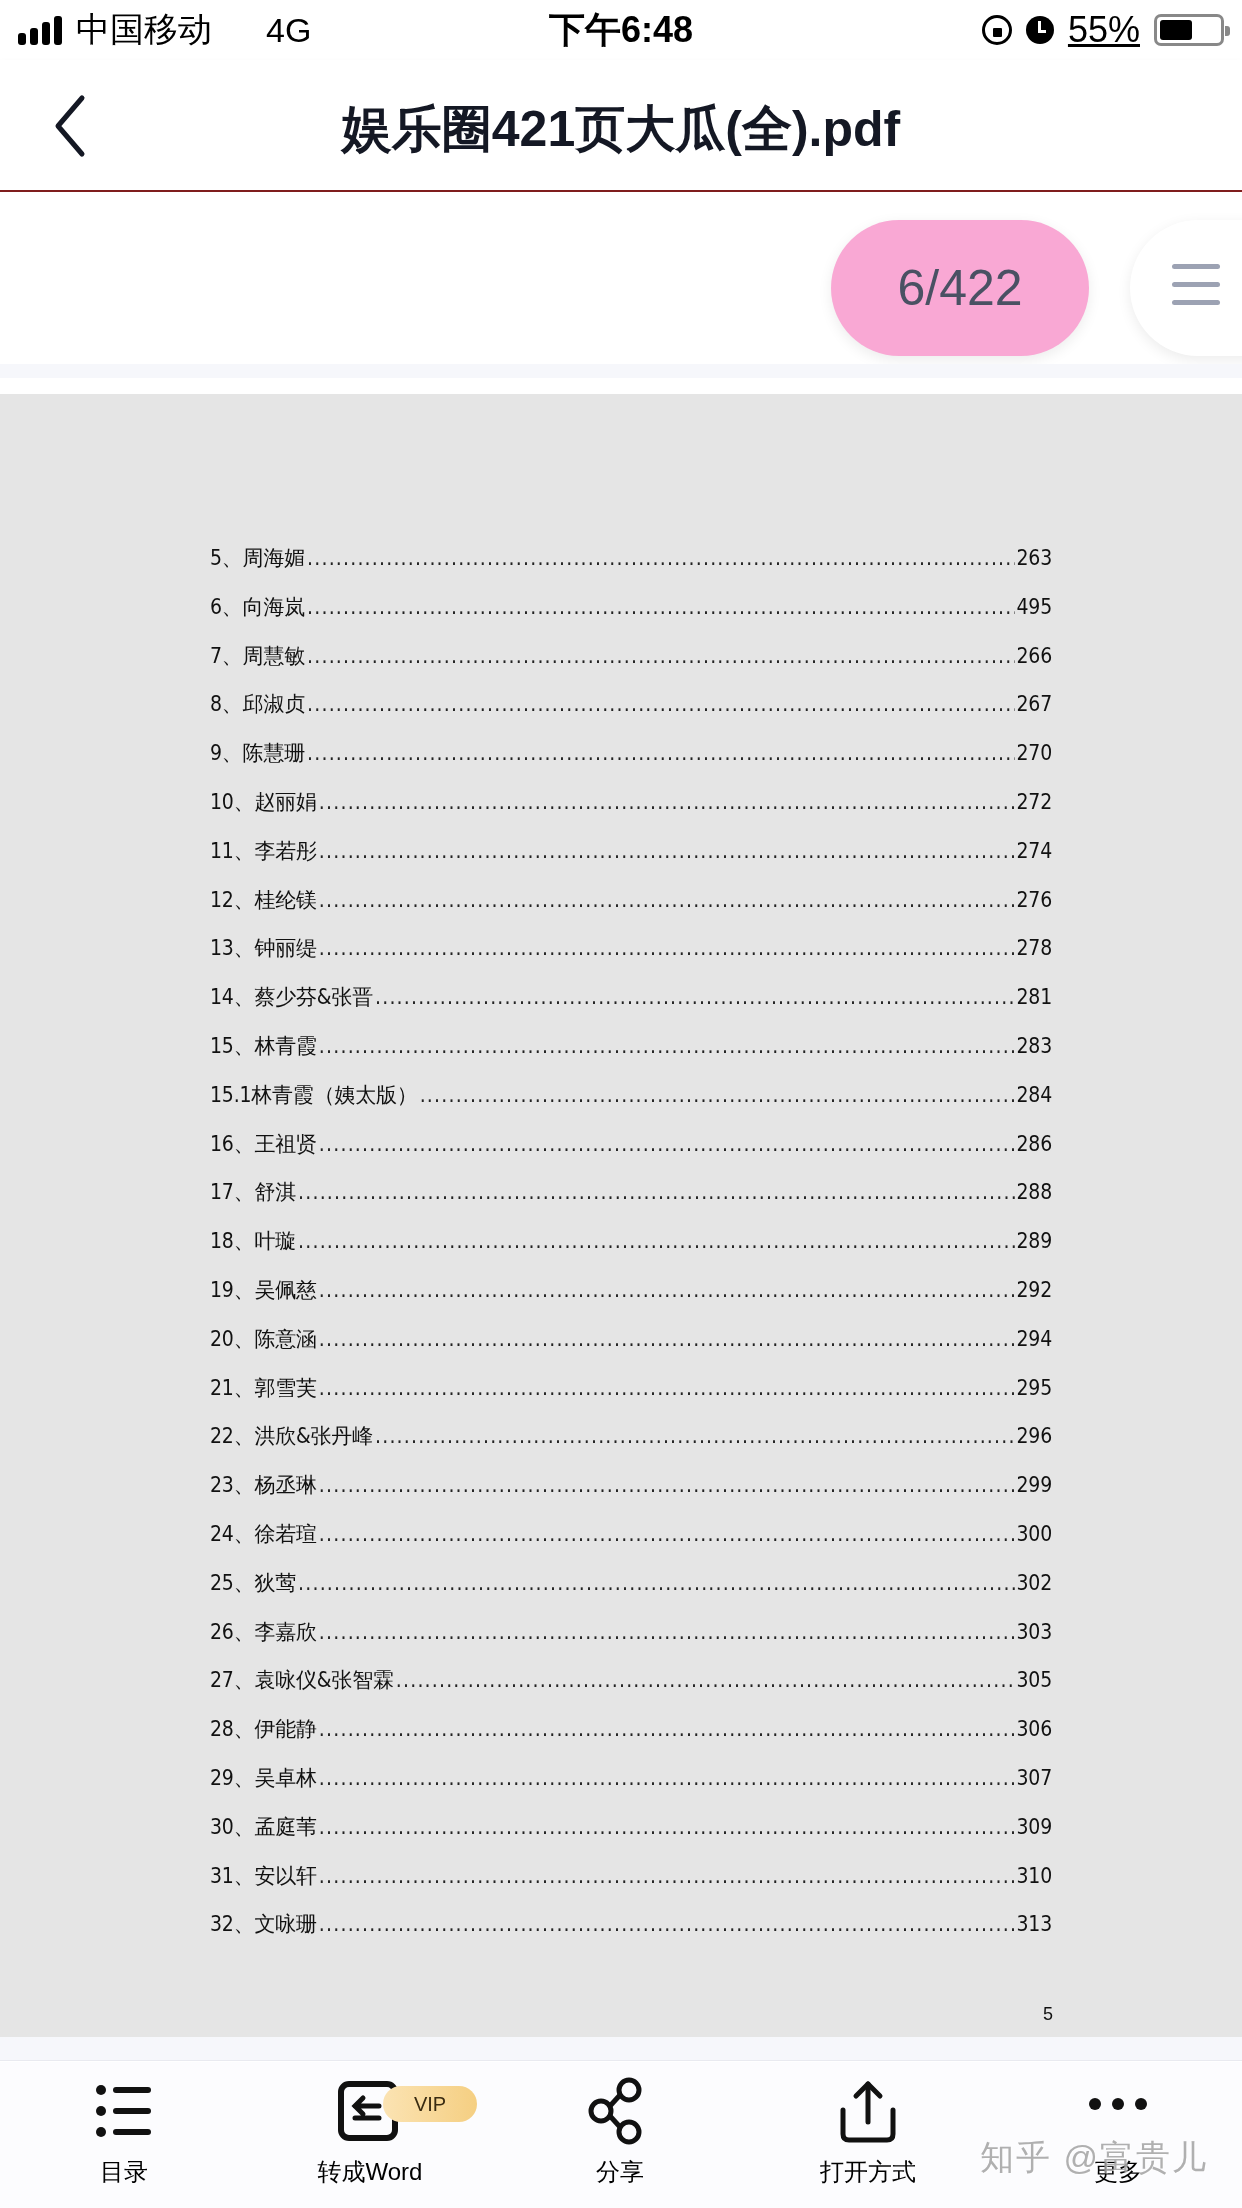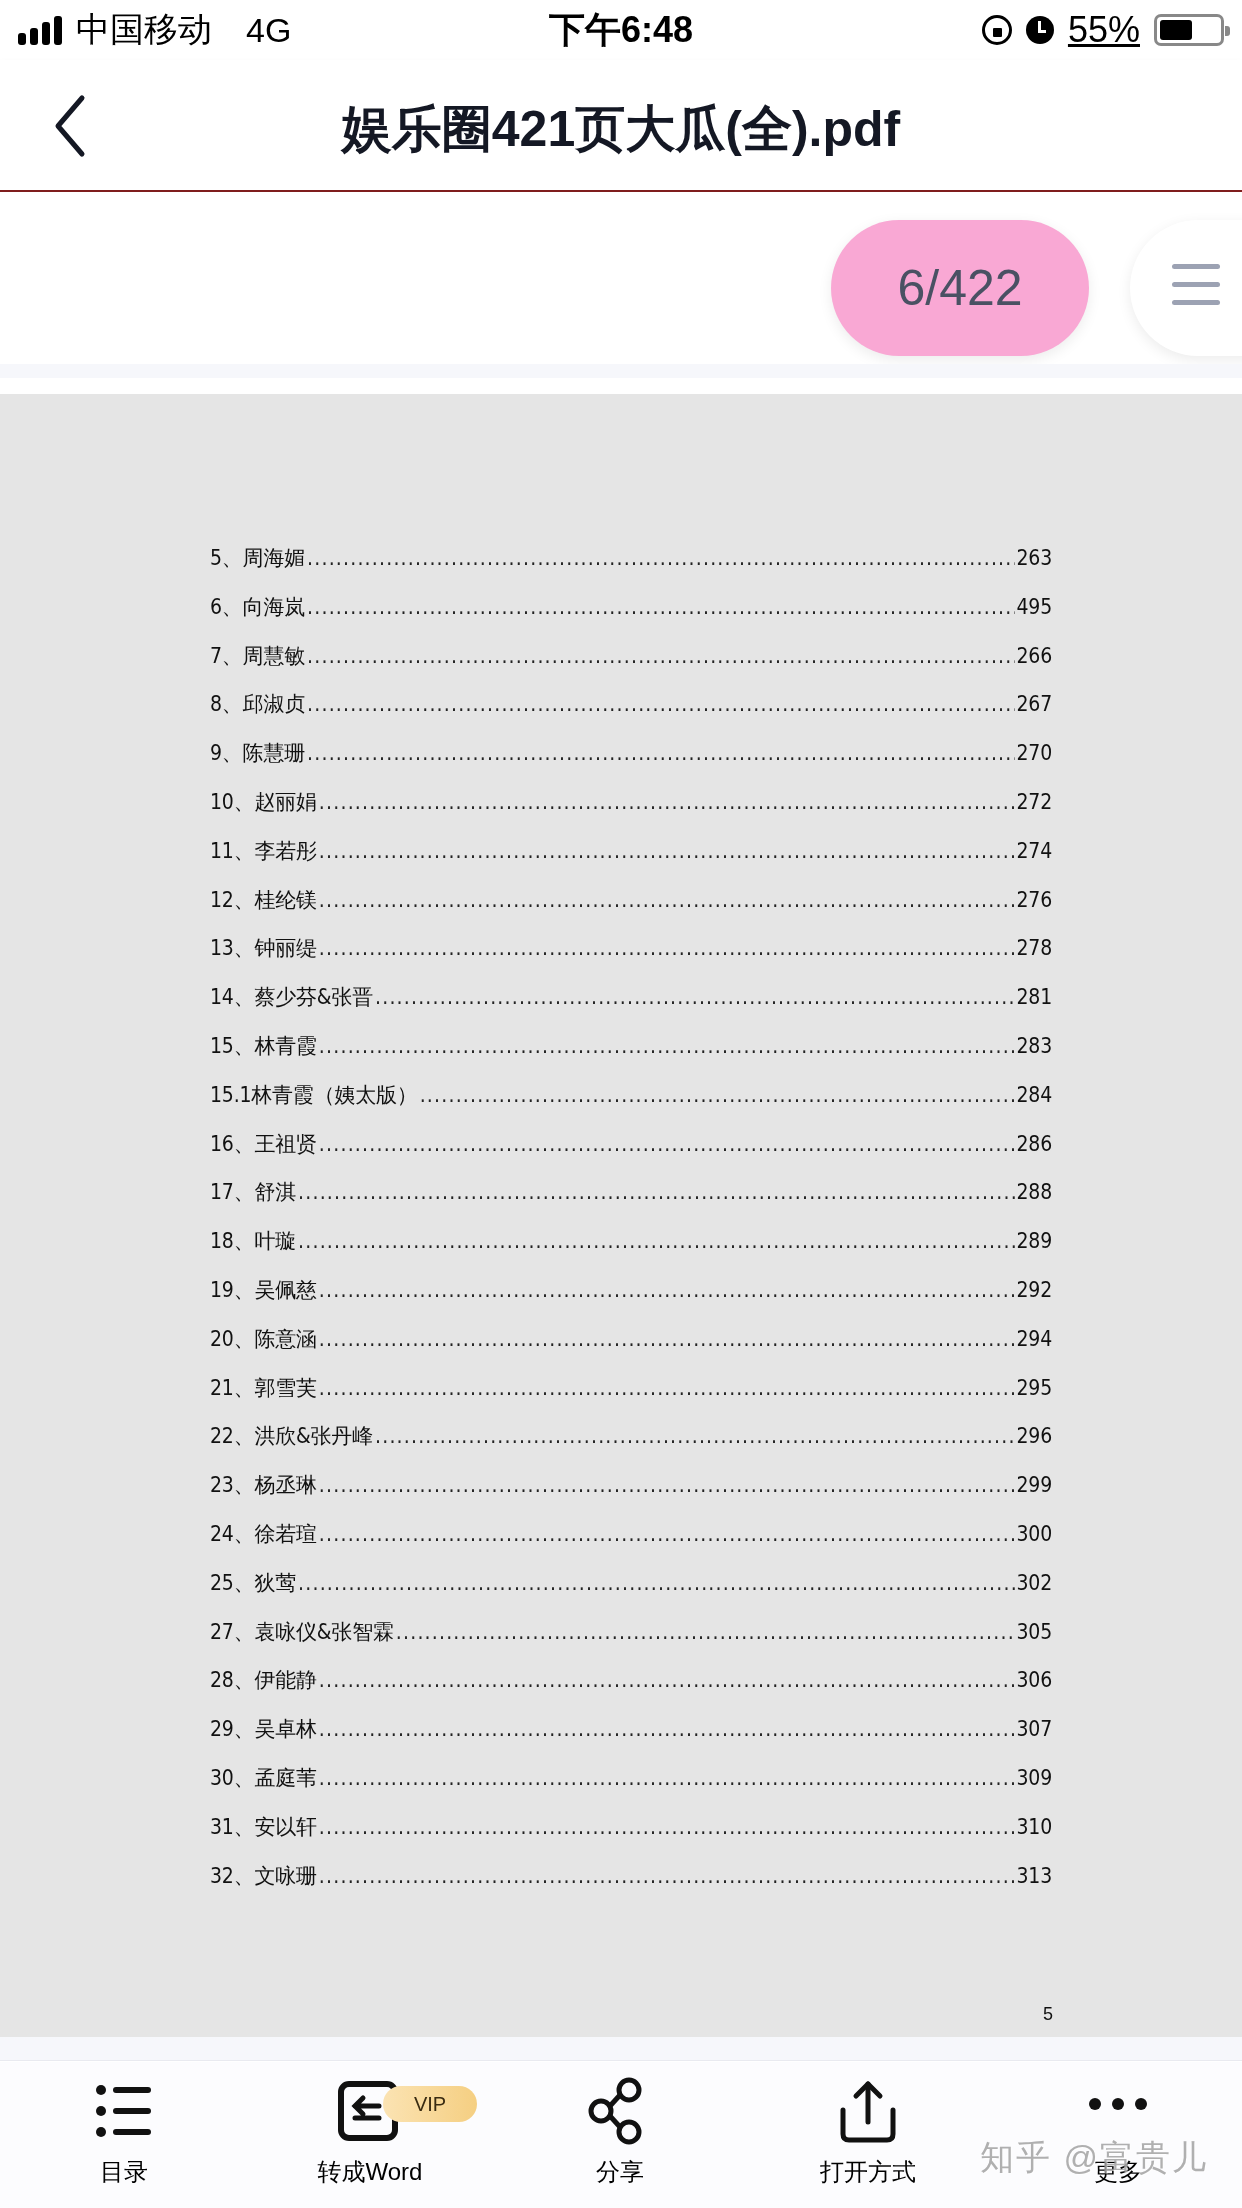--- a/index.html
+++ b/index.html
@@ -14,21 +14,21 @@
     
     .status-bar {
       position: absolute; left: 0; top: 0; width: 1242px; height: 60px;
       display: flex; align-items: center; justify-content: space-between;
       padding: 0 18px; font-size: 36px; color: #000;
     }
     .status-left { display: flex; align-items: center; gap: 10px; }
     .signal { display: flex; align-items: flex-end; gap: 4px; height: 30px; }
     .signal span { display: block; width: 8px; background: #000; border-radius: 3px; }
     .status-left .carrier { font-size: 34px; margin-left: 4px; }
-    .status-left .network { font-size: 34px; margin-left: 24px; }
+    .status-left .network { font-size: 34px; margin-left: 44px; }
     .status-center { position: absolute; left: 0; right: 0; text-align: center; font-size: 36px; font-weight: 600; pointer-events: none; }
     .status-right { display: flex; align-items: center; gap: 14px; }
     .lock-rot { width: 30px; height: 30px; border: 3px solid #000; border-radius: 50%; position: relative; }
     .lock-rot::after { content: ""; position: absolute; left: 8px; top: 10px; width: 9px; height: 9px; background: #000; border-radius: 1px; }
     .alarm { width: 28px; height: 28px; background: #000; border-radius: 50%; position: relative; }
     .alarm::before { content: ""; position: absolute; left: 12px; top: 5px; width: 3px; height: 11px; background: #fff; }
     .alarm::after { content: ""; position: absolute; left: 12px; top: 14px; width: 8px; height: 3px; background: #fff; }
     .battery-pct { font-size: 36px; text-decoration: underline; }
     .battery { width: 70px; height: 32px; border: 3px solid #888; border-radius: 7px; position: relative; padding: 3px; }
     .battery .fill { width: 55%; height: 100%; background: #000; border-radius: 3px; }
@@ -261,20 +261,25 @@
           <span class="label">24、徐若瑄 </span>
           <span class="dots"></span>
           <span class="page">300</span>
         </div>
         <div class="toc-row">
           <span class="label">25、狄莺</span>
           <span class="dots"></span>
           <span class="page">302</span>
         </div>
         <div class="toc-row">
+          <span class="label">26、李嘉欣 </span>
+          <span class="dots"></span>
+          <span class="page">303</span>
+        </div>
+        <div class="toc-row">
           <span class="label">27、袁咏仪&amp;张智霖 </span>
           <span class="dots"></span>
           <span class="page">305</span>
         </div>
         <div class="toc-row">
           <span class="label">28、伊能静 </span>
           <span class="dots"></span>
           <span class="page">306</span>
         </div>
         <div class="toc-row">

